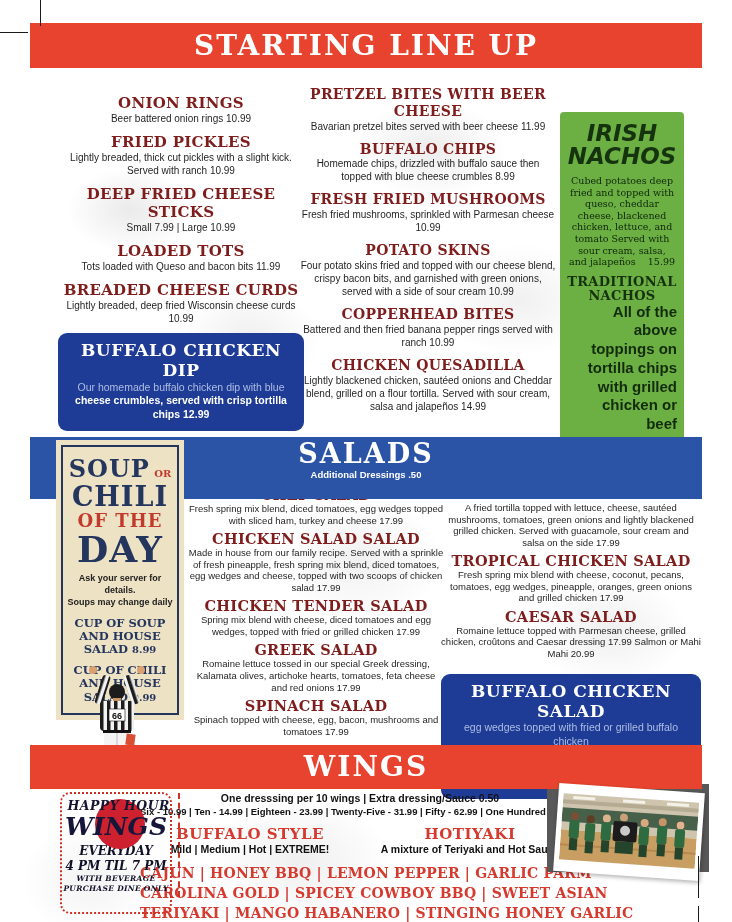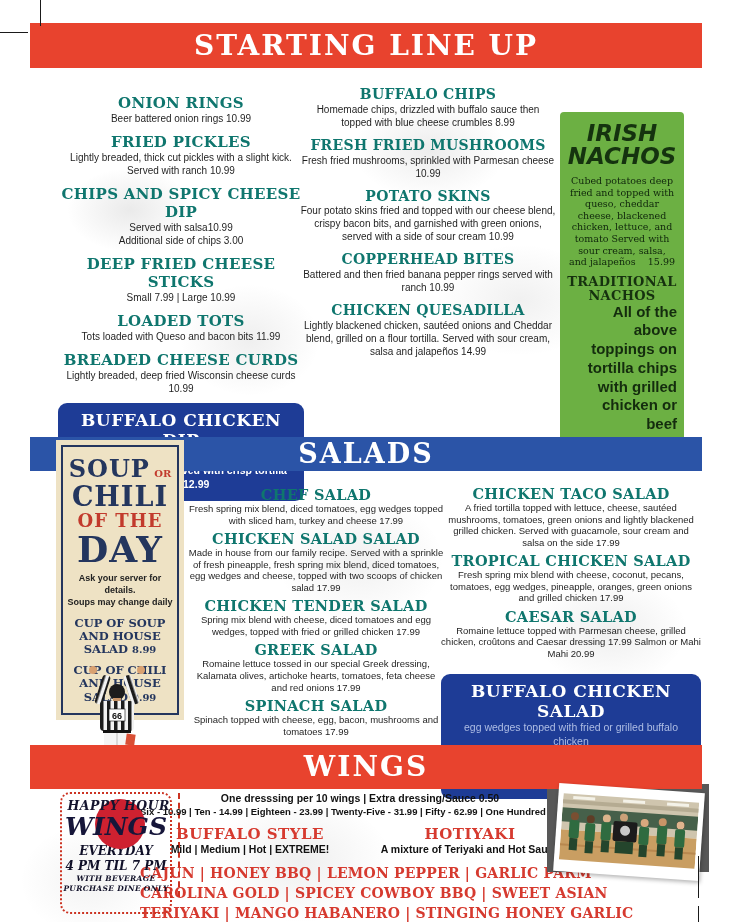--- a/index.html
+++ b/index.html
@@ -18,30 +18,30 @@
     linear-gradient(#fff, #fff);}
   .layer{position:absolute;z-index:1;}
 
   
   .cm{position:absolute;background:#1a1a1a;z-index:3;}
 
   
   .banner{position:absolute;left:30px;width:672px;background:#e8432e;color:#fff;text-align:center;
           font-family:"DejaVu Serif",serif;font-weight:700;z-index:2;}
   .banner-starters{top:23px;height:45px;line-height:45px;font-size:28px;letter-spacing:2px;}
-  .banner-salads{top:437px;height:34px;background:#2b54a7;}
+  .banner-salads{top:437px;height:62px;background:#2b54a7;}
   .banner-salads .b-title{display:block;font-size:27px;line-height:30px;margin-top:2px;letter-spacing:2px;}
   .banner-salads .b-sub{display:block;font-family:"Liberation Sans",sans-serif;font-weight:700;
                         font-size:9.5px;line-height:11px;}
   .banner-wings{top:745px;height:44px;line-height:44px;font-size:28px;letter-spacing:2px;}
 
   
   .menu-item{margin-bottom:8px;text-align:center;}
   .mi-name{font-family:"DejaVu Serif",serif;font-weight:700;font-size:15px;line-height:1.2;
-           color:#0f766e;letter-spacing:.3px;}
+           color:#7f1d1d;letter-spacing:.3px;}
   .mi-desc{font-size:10px;line-height:1.3;color:#1f1f1f;white-space:pre-line;}
 
   .starters-left{left:58px;top:94px;width:246px;}
   .starters-mid{left:300px;top:86px;width:256px;}
   .starters-mid .mi-name{font-size:14px;}
 
   
   .blue-box{background:#1e3c96;border-radius:9px;padding:7px 8px 9px;color:#fff;text-align:center;}
   .bb-title{font-family:"DejaVu Serif",serif;font-weight:700;font-size:17px;line-height:1.2;letter-spacing:.5px;}
   .bb-light{font-size:10.5px;line-height:1.3;color:#aebde4;}
@@ -137,44 +137,43 @@
   <div class="layer starters-left">
     <div class="menu-item">
       <div class="mi-name">ONION RINGS</div>
       <div class="mi-desc">Beer battered onion rings 10.99</div>
     </div>
     <div class="menu-item">
       <div class="mi-name">FRIED PICKLES</div>
       <div class="mi-desc">Lightly breaded, thick cut pickles with a slight kick. Served with ranch 10.99</div>
     </div>
     <div class="menu-item">
-      <div class="mi-name">CHIPS AND SPICY CHEESE DIP</div>
-      <div class="mi-desc">Served with salsa10.99
-Additional side of chips 3.00</div>
-    </div>
-    <div class="menu-item">
       <div class="mi-name">DEEP FRIED CHEESE STICKS</div>
       <div class="mi-desc">Small 7.99 | Large 10.99</div>
     </div>
     <div class="menu-item">
       <div class="mi-name">LOADED TOTS</div>
       <div class="mi-desc">Tots loaded with Queso and bacon bits  11.99</div>
     </div>
     <div class="menu-item">
       <div class="mi-name">BREADED CHEESE CURDS</div>
       <div class="mi-desc">Lightly breaded, deep fried Wisconsin cheese curds 10.99</div>
     </div>
     <div class="blue-box dip-box">
       <div class="bb-title">BUFFALO CHICKEN DIP</div>
       <div class="bb-light">Our homemade buffalo chicken dip with blue</div>
       <div class="bb-bold">cheese crumbles, served with crisp tortilla chips 12.99</div>
     </div>
   </div>
 
   <div class="layer starters-mid">
+    <div class="menu-item">
+      <div class="mi-name">PRETZEL BITES WITH BEER CHEESE</div>
+      <div class="mi-desc">Bavarian pretzel bites served with beer cheese 11.99</div>
+    </div>
     <div class="menu-item">
       <div class="mi-name">BUFFALO CHIPS</div>
       <div class="mi-desc">Homemade chips, drizzled with buffalo sauce then topped with blue cheese crumbles 8.99</div>
     </div>
     <div class="menu-item">
       <div class="mi-name">FRESH FRIED MUSHROOMS</div>
       <div class="mi-desc">Fresh fried mushrooms, sprinkled with Parmesan cheese 10.99</div>
     </div>
     <div class="menu-item">
       <div class="mi-name">POTATO SKINS</div>

